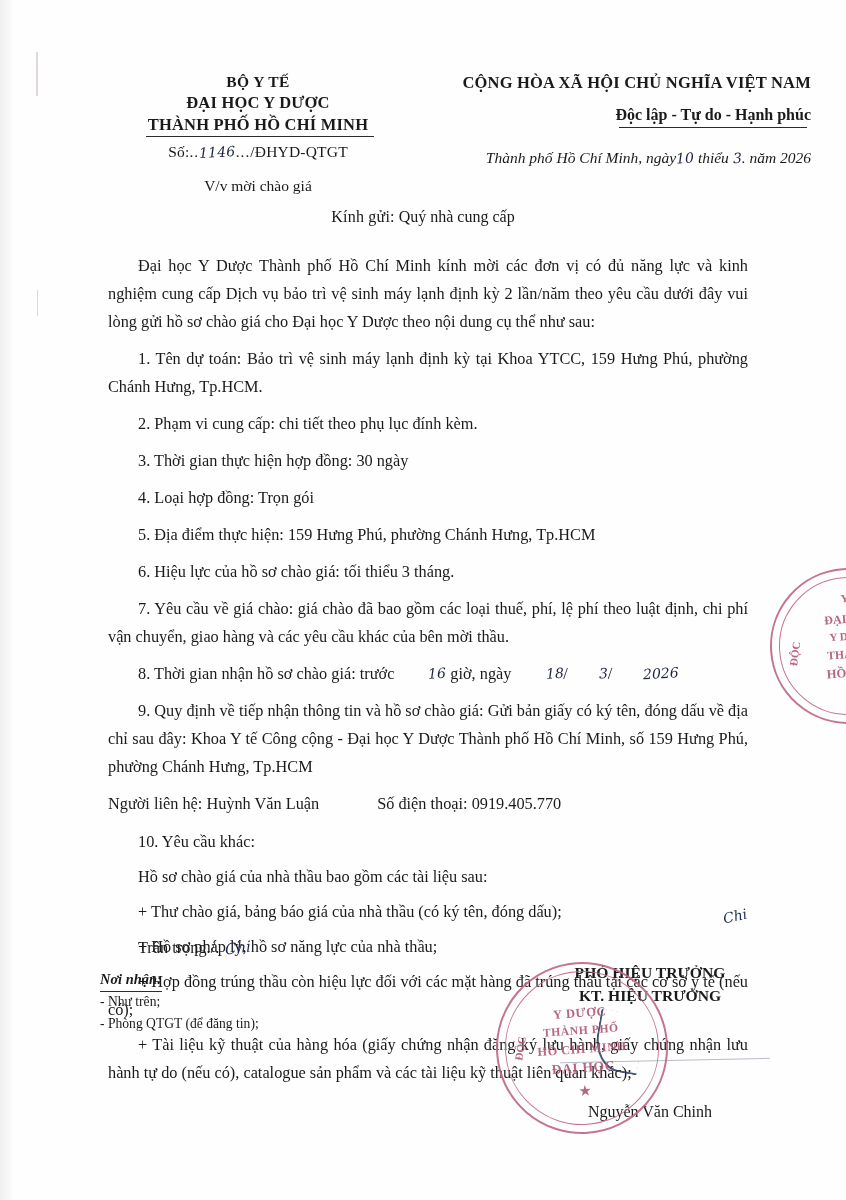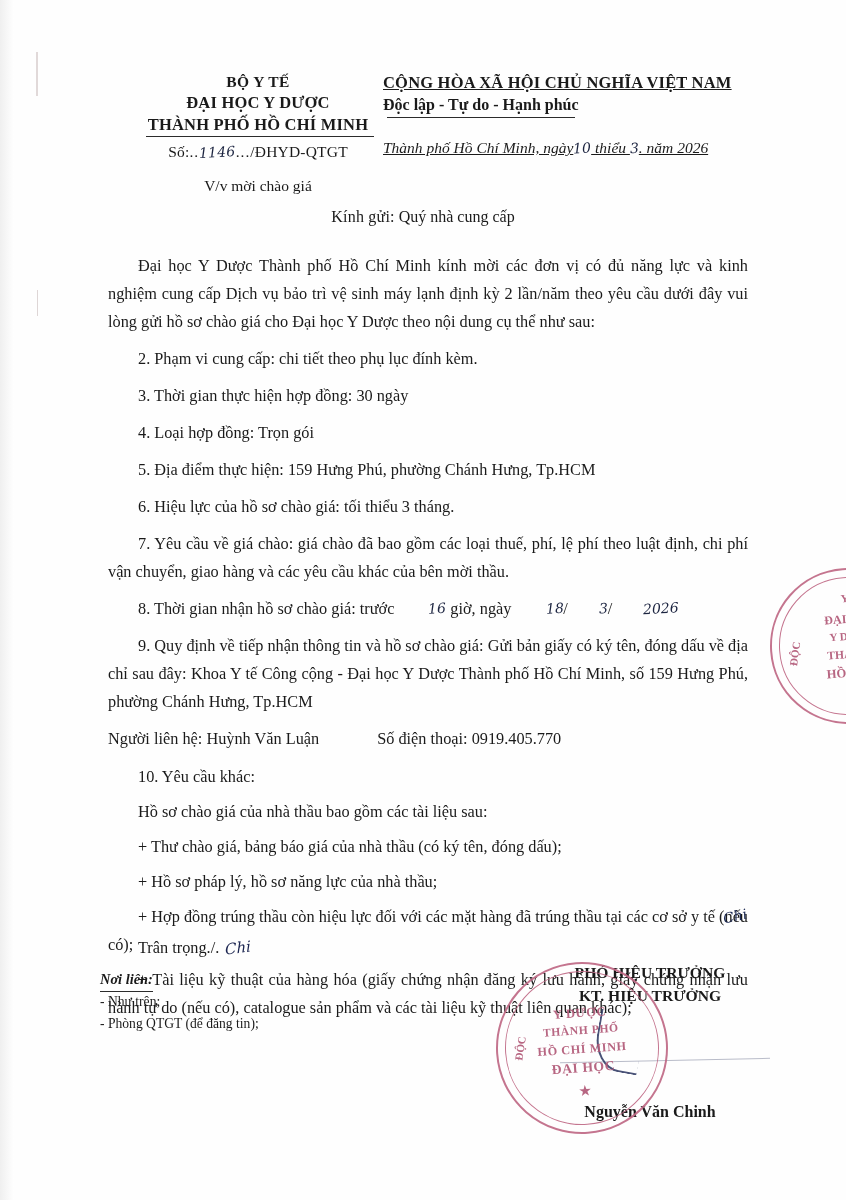--- a/index.html
+++ b/index.html
@@ -101,38 +101,37 @@
     display: inline-block;
     font-size: 14px;
   }
   .hdr-left .vv {
     font-size: 15.5px;
     margin-top: 14px;
   }
 
   .hdr-right {
     position: absolute;
-    left: 383px;
+    left: 391px;
     top: 0;
     width: 420px;
-    text-align: left;
+    text-align: right;
     line-height: 1.35;
-    text-decoration: underline;
   }
   .hdr-right .r1 {
     font-size: 16.5px;
     font-weight: bold;
     letter-spacing: .2px;
   }
   .hdr-right .r2 {
     font-size: 16px;
     font-weight: bold;
     position: relative;
     display: inline-block;
-    margin-top: 0;
+    margin-top: 10px;
   }
   .hdr-right .r2:after {
     content: "";
     position: absolute;
     left: 4px; right: 4px;
     bottom: -2px;
     height: 1px;
     background: #2b2b2b;
   }
   .hdr-right .r3 {
@@ -222,21 +221,21 @@
     font-size: 15.6px;
     font-weight: bold;
     line-height: 1.45;
   }
   .signer .name {
     position: absolute;
     left: 0;
     top: 138px;
     width: 300px;
     text-align: center;
-    font-weight: bold;
+    font-weight: normal;
     font-size: 16px;
   }
   .sign-line {
     position: absolute;
     left: 560px;
     top: 1060px;
     width: 210px;
     height: 1px;
     background: #b9bcc9;
     transform: rotate(-1.2deg);
@@ -366,20 +365,21 @@
 
   <div class="kinhgui">
     <span class="lbl">Kính gửi:</span>
     <span>Quý nhà cung cấp</span>
   </div>
 
   <div class="body">
 
     <p class="ind">Đại học Y Dược Thành phố Hồ Chí Minh kính mời các đơn vị có đủ năng lực và kinh nghiệm cung cấp Dịch vụ bảo trì vệ sinh máy lạnh định kỳ 2 lần/năm theo yêu cầu dưới đây vui lòng gửi hồ sơ chào giá cho Đại học Y Dược theo nội dung cụ thể như sau:</p>
 
+    <p class="ind">1. Tên dự toán: Bảo trì vệ sinh máy lạnh định kỳ tại Khoa YTCC, 159 Hưng Phú, phường Chánh Hưng, Tp.HCM.</p>
     <p class="ind">2. Phạm vi cung cấp: chi tiết theo phụ lục đính kèm.</p>
     <p class="ind">3. Thời gian thực hiện hợp đồng: 30 ngày</p>
     <p class="ind">4. Loại hợp đồng: Trọn gói</p>
     <p class="ind">5. Địa điểm thực hiện: 159 Hưng Phú, phường Chánh Hưng, Tp.HCM</p>
     <p class="ind">6. Hiệu lực của hồ sơ chào giá: tối thiểu 3 tháng.</p>
     <p class="ind">7. Yêu cầu về giá chào: giá chào đã bao gồm các loại thuế, phí, lệ phí theo luật định, chi phí vận chuyển, giao hàng và các yêu cầu khác của bên mời thầu.</p>
 
     <p class="ind">
       <span>8. Thời gian nhận hồ sơ chào giá: trước</span>
       <span class="handwrite">16</span>
@@ -408,21 +408,21 @@
     <p class="ind tight">+ Tài liệu kỹ thuật của hàng hóa (giấy chứng nhận đăng ký lưu hành, giấy chứng nhận lưu hành tự do (nếu có), catalogue sản phẩm và các tài liệu kỹ thuật liên quan khác);</p>
   </div>
 
   <div class="ink-mark" style="left:723px; top:908px; transform:rotate(-12deg);">Chi</div>
 
   <div class="tran-trong">
     <span>Trân trọng./.</span><span class="sig-scribble">Chi</span>
   </div>
 
   <div class="noi-nhan">
-    <div><span class="nn-title">Nơi liên:</span></div>
+    <div><span class="nn-title">Nơi nhận:</span></div>
     <div>- Như trên;</div>
     <div>- Phòng QTGT (để đăng tin);</div>
   </div>
 
   <div class="signer">
     <div>PHÓ HIỆU TRƯỞNG</div>
     <div>KT. HIỆU TRƯỞNG</div>
     <div class="name">Nguyễn Văn Chinh</div>
   </div>
   <div class="sign-line"></div>

